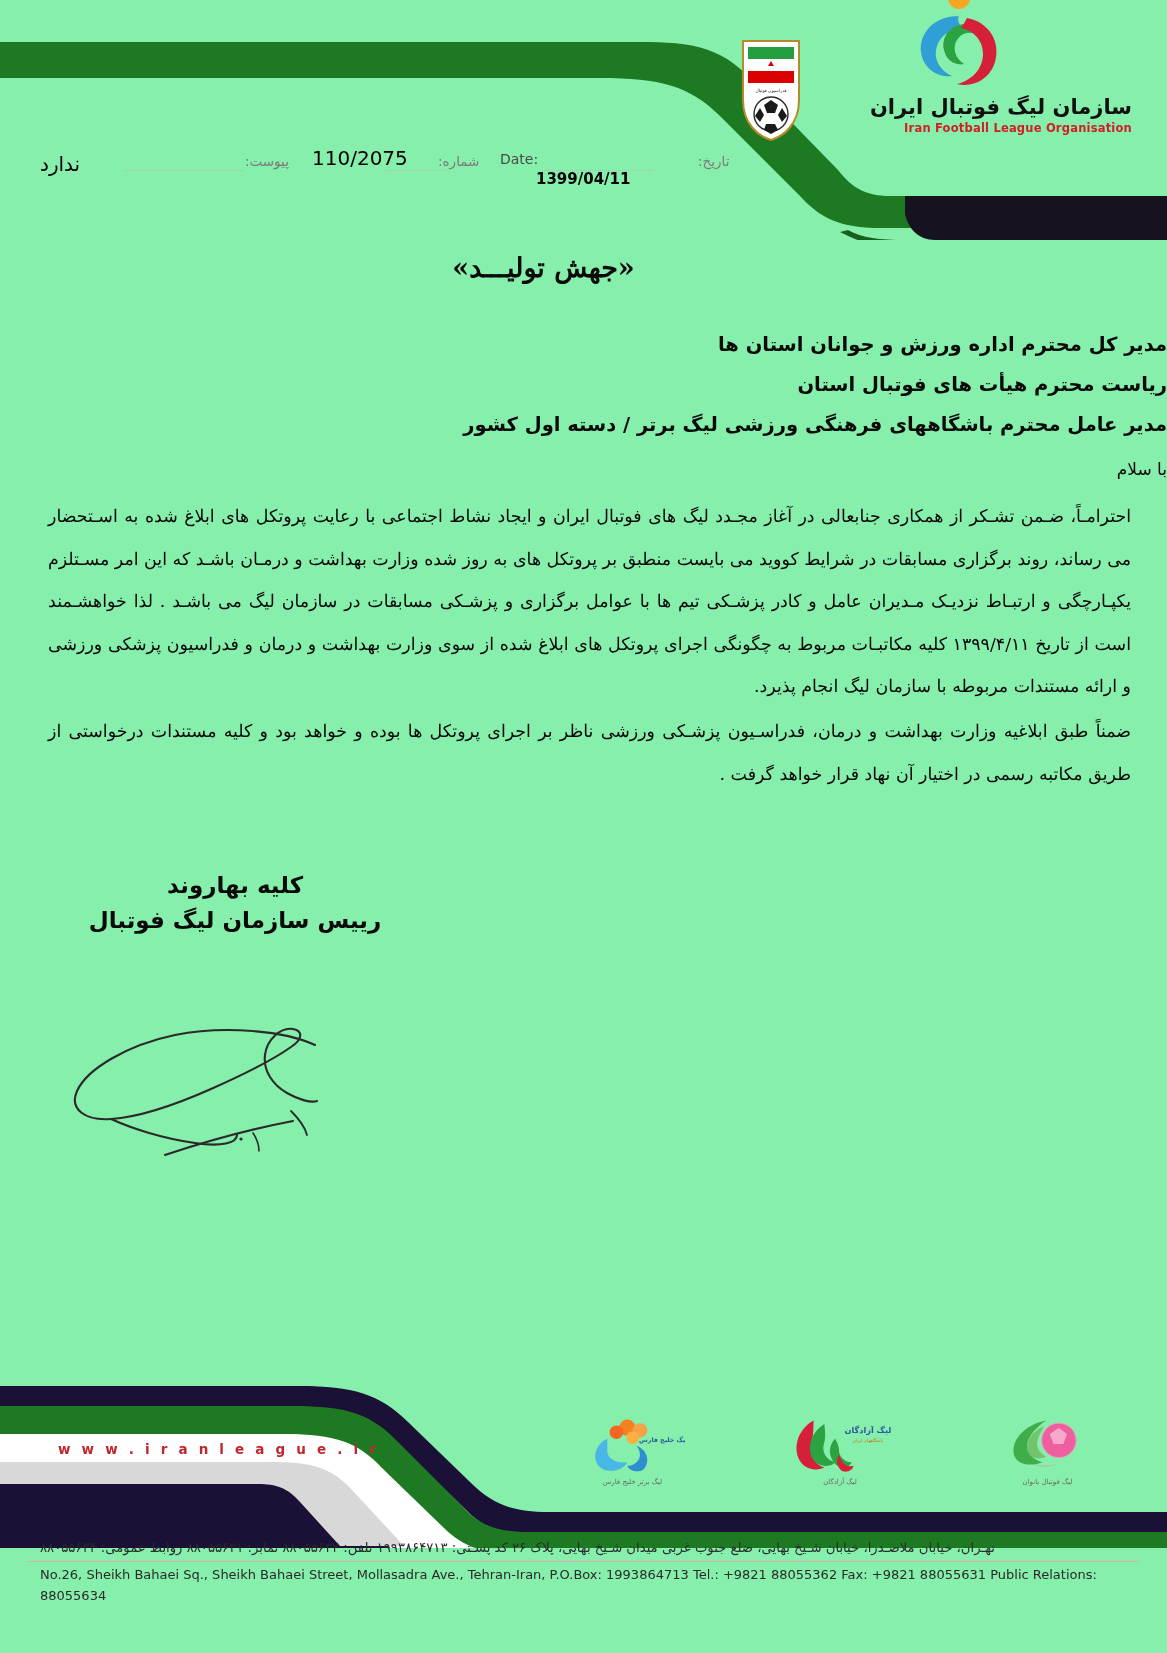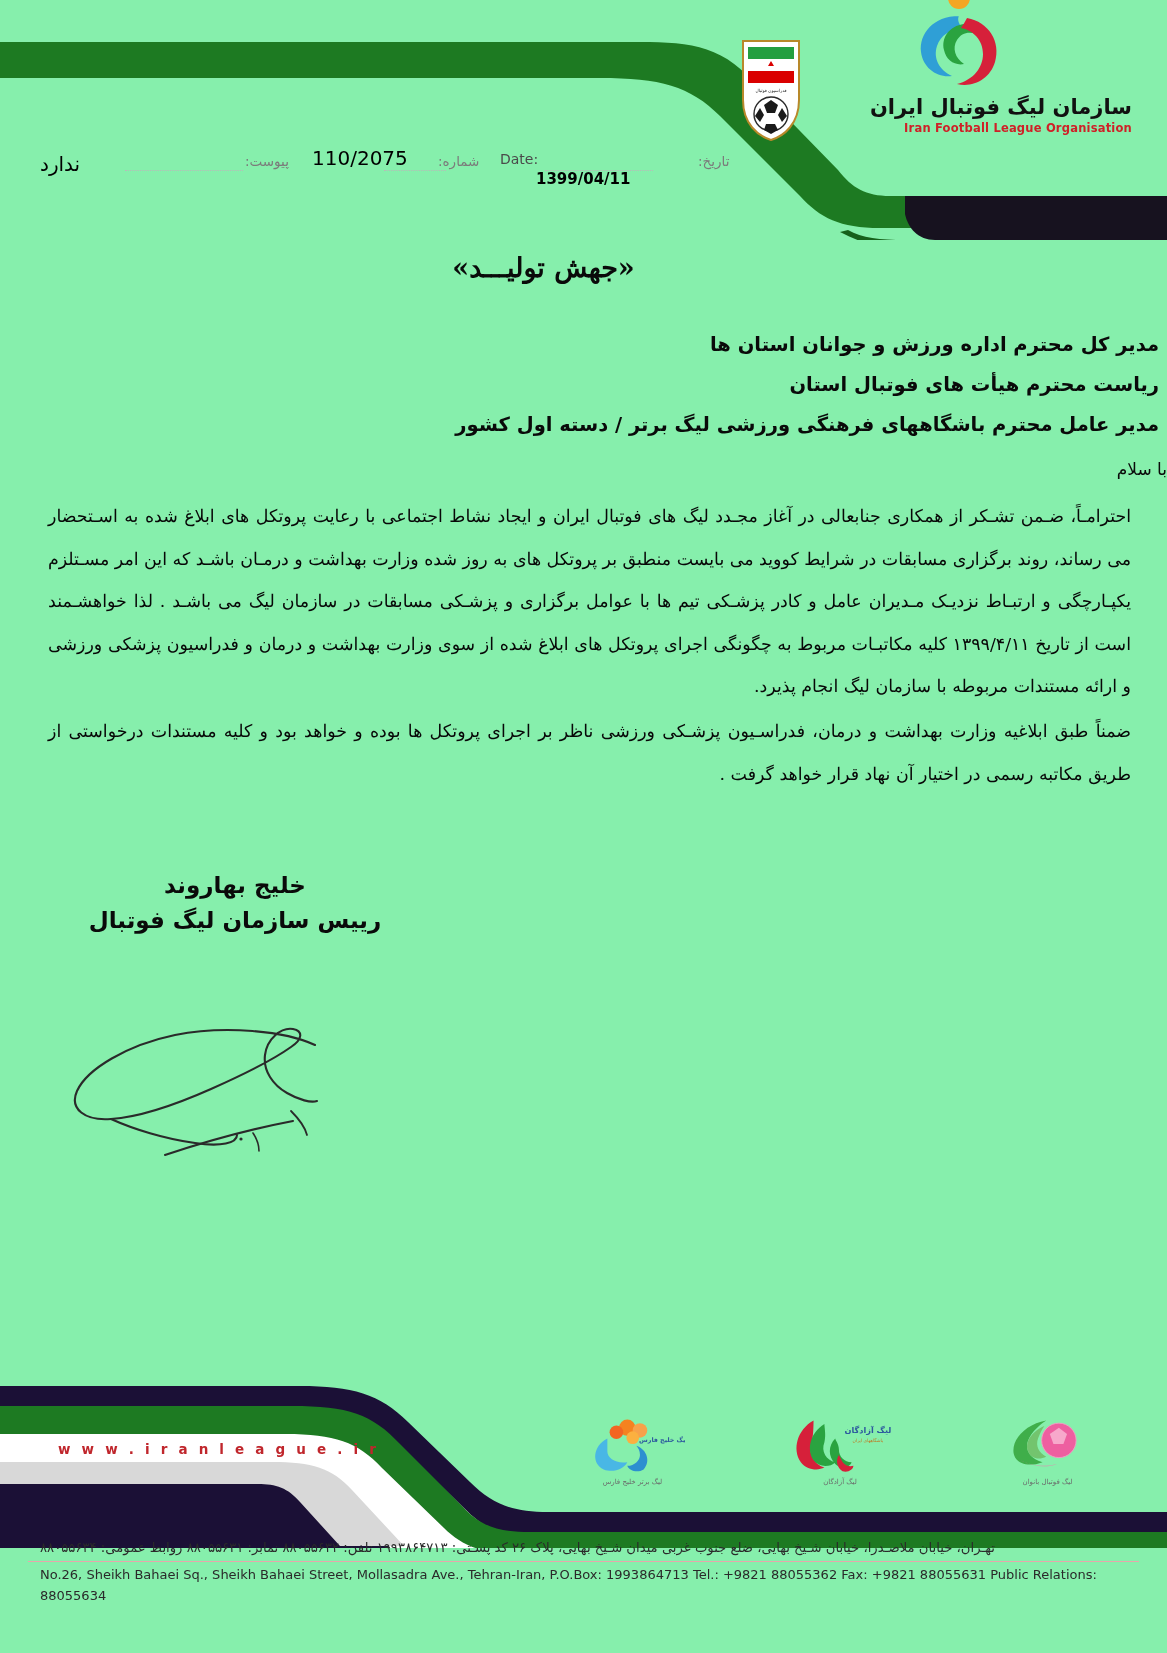--- a/index.html
+++ b/index.html
@@ -129,21 +129,21 @@
     text-align: center;
     font-size: 27px;
     font-weight: bold;
     margin: 12px 0 0 0;
     padding-right: 80px;
     font-family: "DejaVu Serif", "Liberation Serif", serif;
     letter-spacing: 0.5px;
   }
   .recipients {
     margin-top: 42px;
-    padding-right: 8px;
+    padding-right: 0;
     padding-left: 48px;
     text-align: right;
   }
   .recipient-line {
     font-size: 19.5px;
     font-weight: bold;
     line-height: 2.05;
     color: #0a0a0a;
   }
   .salutation {
@@ -357,21 +357,21 @@
 
     <div class="salutation">با سلام</div>
 
     <div class="body-text">
       <p>احترامـاً، ضـمن تشـکر از همکاری جنابعالی در آغاز مجـدد لیگ های فوتبال ایران و ایجاد نشاط اجتماعی با رعایت پروتکل های ابلاغ شده به اسـتحضار می رساند،  روند برگزاری مسابقات در شرایط کووید می بایست منطبق بر پروتکل های به روز شده وزارت بهداشت و درمـان باشـد که این امر مسـتلزم  یکپـارچگی و ارتبـاط نزدیـک مـدیران عامل و کادر پزشـکی تیم ها با عوامل برگزاری و پزشـکی مسابقات در سازمان لیگ می باشـد . لذا خواهشـمند است از تاریخ ۱۳۹۹/۴/۱۱ کلیه مکاتبـات مربوط به چگونگی اجرای پروتکل های ابلاغ شده از سوی وزارت بهداشت و درمان و فدراسیون پزشکی ورزشی و ارائه مستندات مربوطه  با سازمان لیگ انجام  پذیرد.</p>
       <p>ضمناً طبق ابلاغیه وزارت بهداشت و درمان، فدراسـیون پزشـکی ورزشی ناظر بر اجرای پروتکل ها بوده و خواهد بود و کلیه مستندات درخواستی از طریق مکاتبه رسمی در اختیار آن نهاد قرار خواهد گرفت .</p>
     </div>
   </div>
 
   <div class="signature-block">
-    <div class="sig-name">خلیج بهاروند</div>
+    <div class="sig-name">کلیه بهاروند</div>
     <div class="sig-title">رییس سازمان لیگ فوتبال</div>
     <svg class="sig-mark" viewBox="0 0 440 220">
       <path d="M300,102 C270,88 210,82 160,92 C112,102 72,126 62,148 C54,166 70,178 96,176 C126,174 160,162 196,146 C232,130 262,114 276,104 C288,96 288,88 278,86 C266,84 252,96 250,112 C248,128 258,142 272,150 C284,157 296,160 302,158" fill="none" stroke="#2a2a2a" stroke-width="2.1" stroke-linecap="round"></path>
       <path d="M96,176 C118,186 150,196 180,200 C206,204 222,200 222,192" fill="none" stroke="#2a2a2a" stroke-width="2.1" stroke-linecap="round"></path>
       <path d="M150,212 C186,200 236,186 278,178" fill="none" stroke="#2a2a2a" stroke-width="2.1" stroke-linecap="round"></path>
       <path d="M276,168 C284,176 290,184 292,192" fill="none" stroke="#2a2a2a" stroke-width="1.8" stroke-linecap="round"></path>
       <path d="M238,190 C242,196 244,202 244,208" fill="none" stroke="#2a2a2a" stroke-width="1.6" stroke-linecap="round"></path>
       <circle cx="226" cy="196" r="1.6" fill="#2a2a2a"></circle>
     </svg>
   </div>

